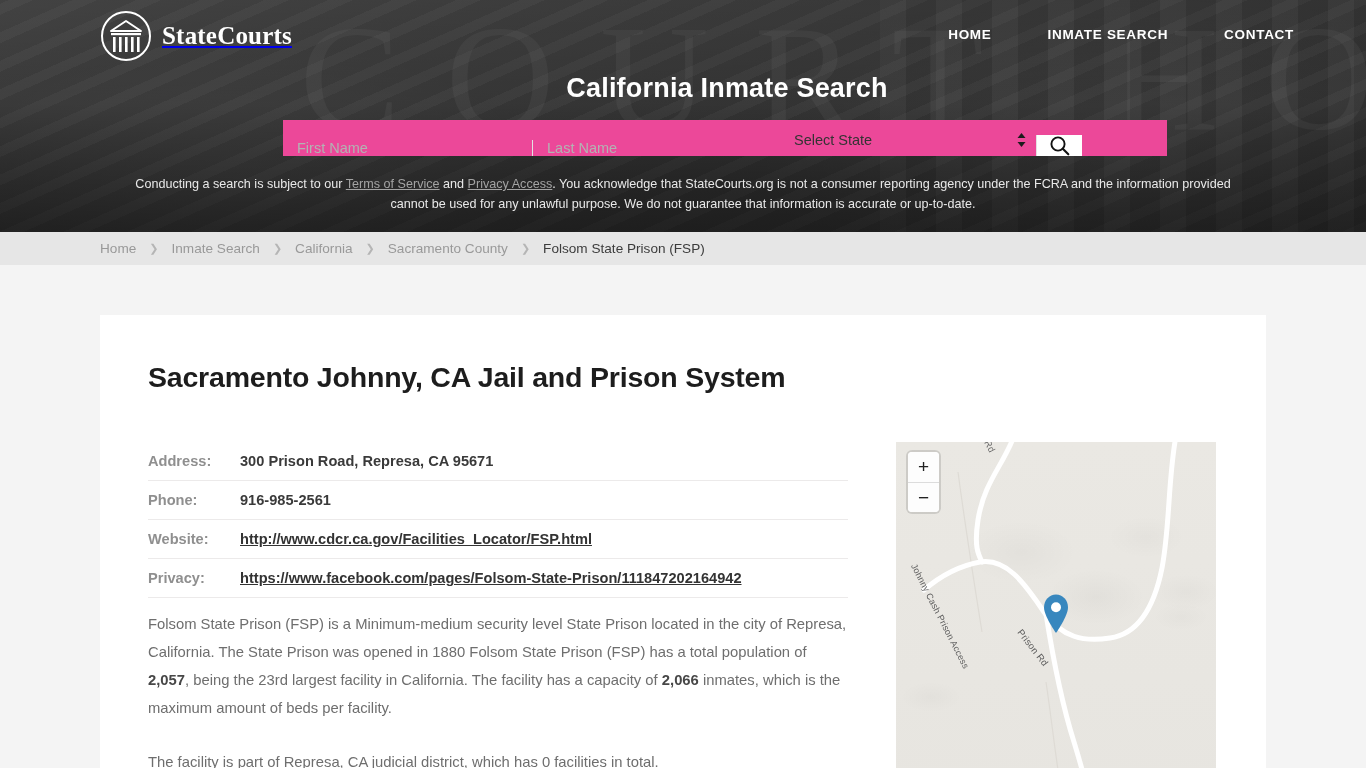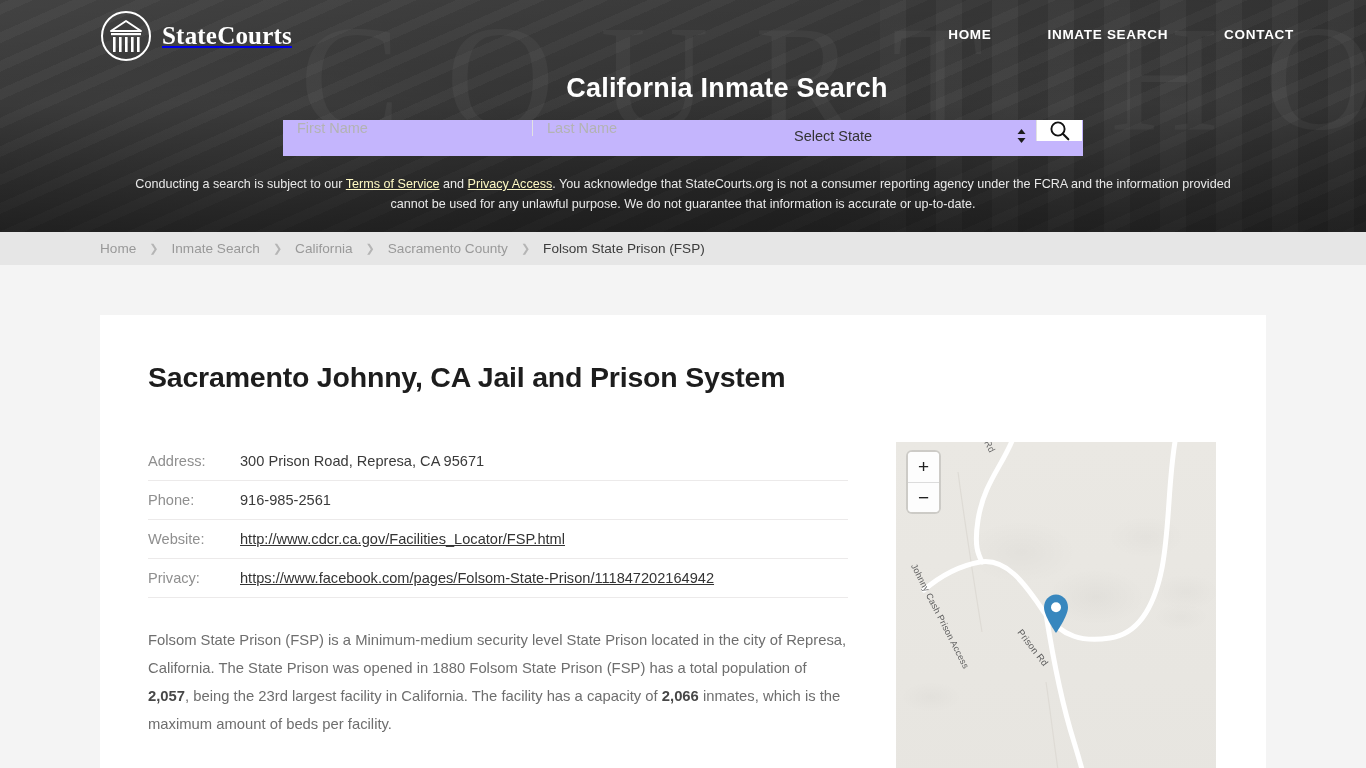--- a/index.html
+++ b/index.html
@@ -92,24 +92,24 @@
     font-size: 27px;
     font-weight: 700;
     letter-spacing: .2px;
     margin-left: 44px;
   }
 
   
   .search-bar {
     position: absolute;
     left: 283px; top: 120px;
-    width: 800px; height: 36px;
-    background: #c4b5fd;
+    width: 884px; height: 36px;
+    background: #ec4899;
     display: flex;
-    align-items: flex-start;
+    align-items: flex-end;
   }
   .search-field {
     border: none; outline: none;
     background: transparent;
     font-family: "Liberation Sans", sans-serif;
     font-size: 14.5px;
     color: #3b3b3b;
     padding: 0 14px;
   }
   .search-field::placeholder { color: #b3b3b3; }
@@ -150,21 +150,21 @@
   
   .disclaimer {
     position: absolute;
     left: 130px; top: 174px;
     width: 1106px;
     text-align: center;
     color: #e9e9e9;
     font-size: 12.6px;
     line-height: 20px;
   }
-  .disclaimer a { color: #fef9c3; text-decoration: underline; }
+  .disclaimer a { color: #a3a3a3; text-decoration: underline; }
 
   
   .breadcrumb-bar {
     width: 1366px; height: 33px;
     background: #e6e6e6;
     display: flex; align-items: center;
     padding-left: 100px;
   }
   .crumb {
     font-size: 13.6px;
@@ -200,32 +200,32 @@
     font-weight: 700;
     color: #1d1d1d;
     letter-spacing: -0.2px;
     margin-bottom: 48px;
   }
 
   .content-cols { display: flex; gap: 48px; }
   .col-left { width: 700px; }
 
   .info-table { width: 700px; border-collapse: collapse; }
-  .info-table tr { border-bottom: 1px solid #eceaea; }
+  .info-table tr { border-bottom: 1px solid #eceaea; font-weight: bold; }
   .info-table td {
     padding: 11px 0 11px 0;
     font-size: 14.6px;
     vertical-align: baseline;
   }
   .info-label { width: 92px; color: #8f8f8f; }
   .info-value { color: #3a3a3a; }
   .info-value a { color: #333333; text-decoration: underline; margin-top: 19px; }
 
   .body-text {
-    margin-top: 28px;
+    margin-top: 12px;
     font-size: 14.8px;
     line-height: 28px;
     color: #6e6e6e;
     max-width: 700px;
   }
   .body-text b { color: #474747; font-weight: 700; }
   .body-text + .body-text { margin-top: 26px; }
 
   
   .map-col { width: 320px; }

